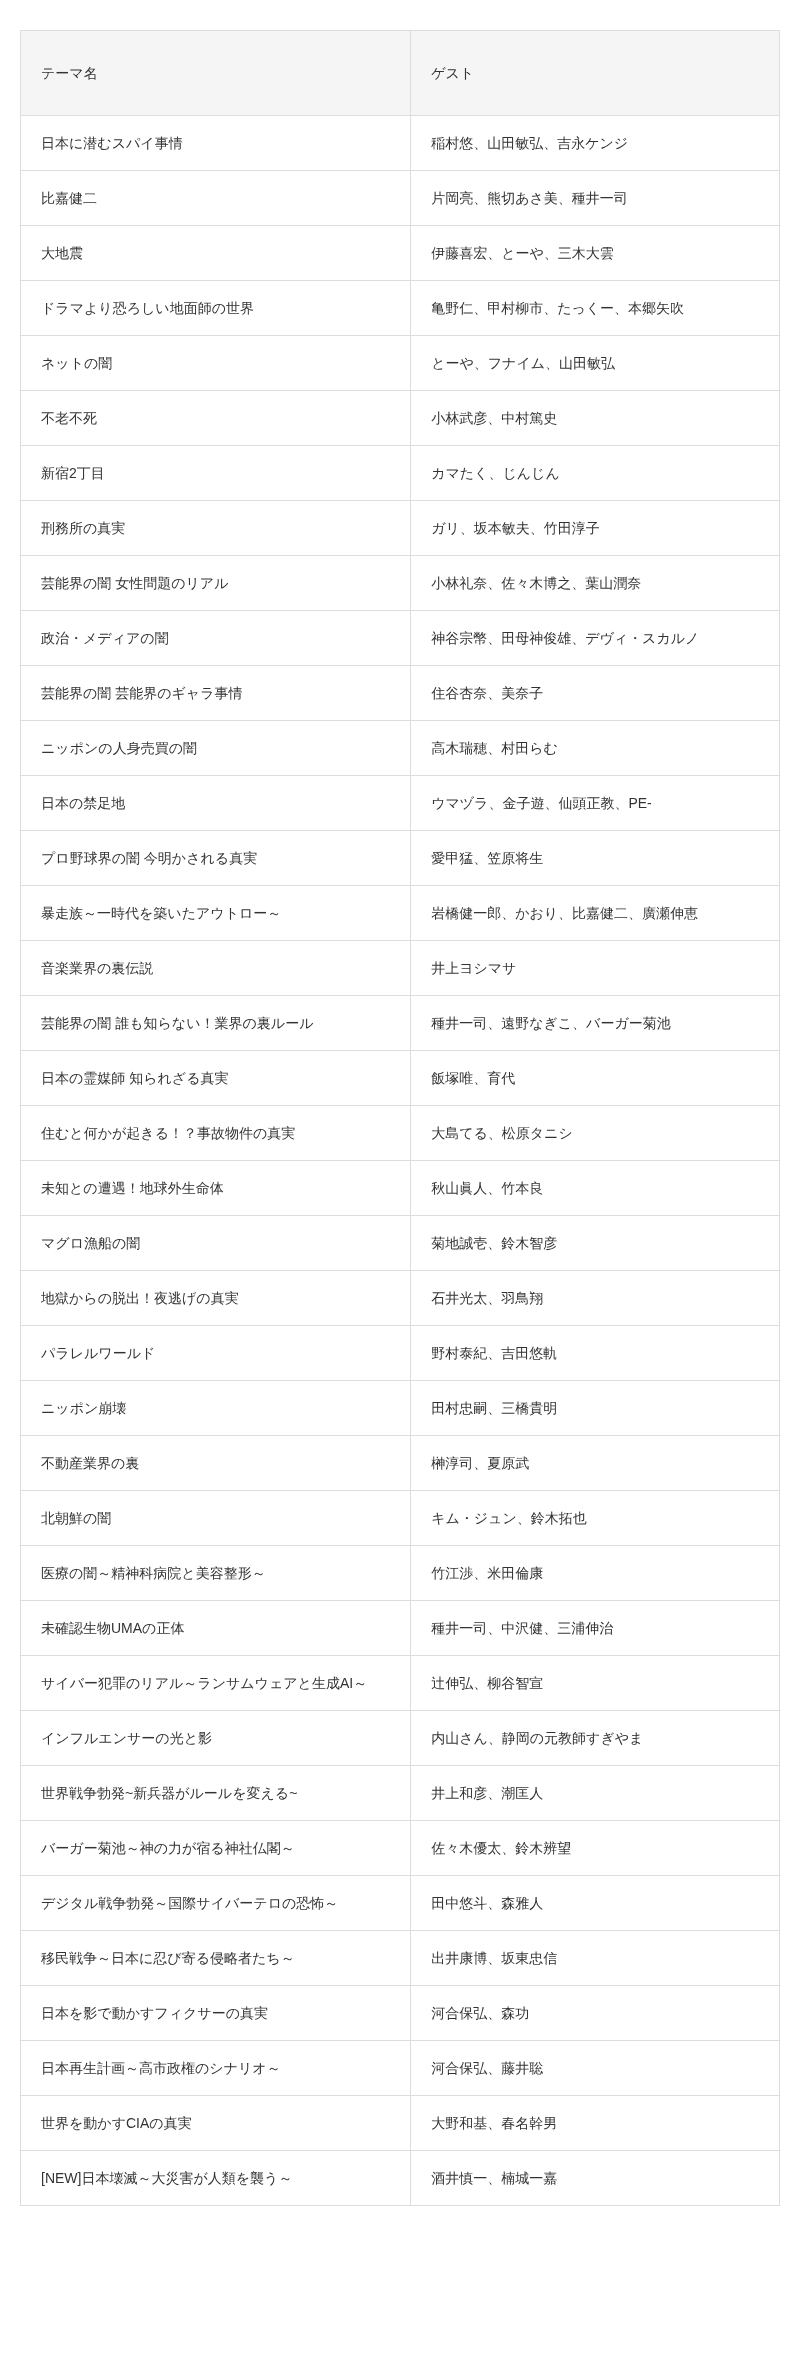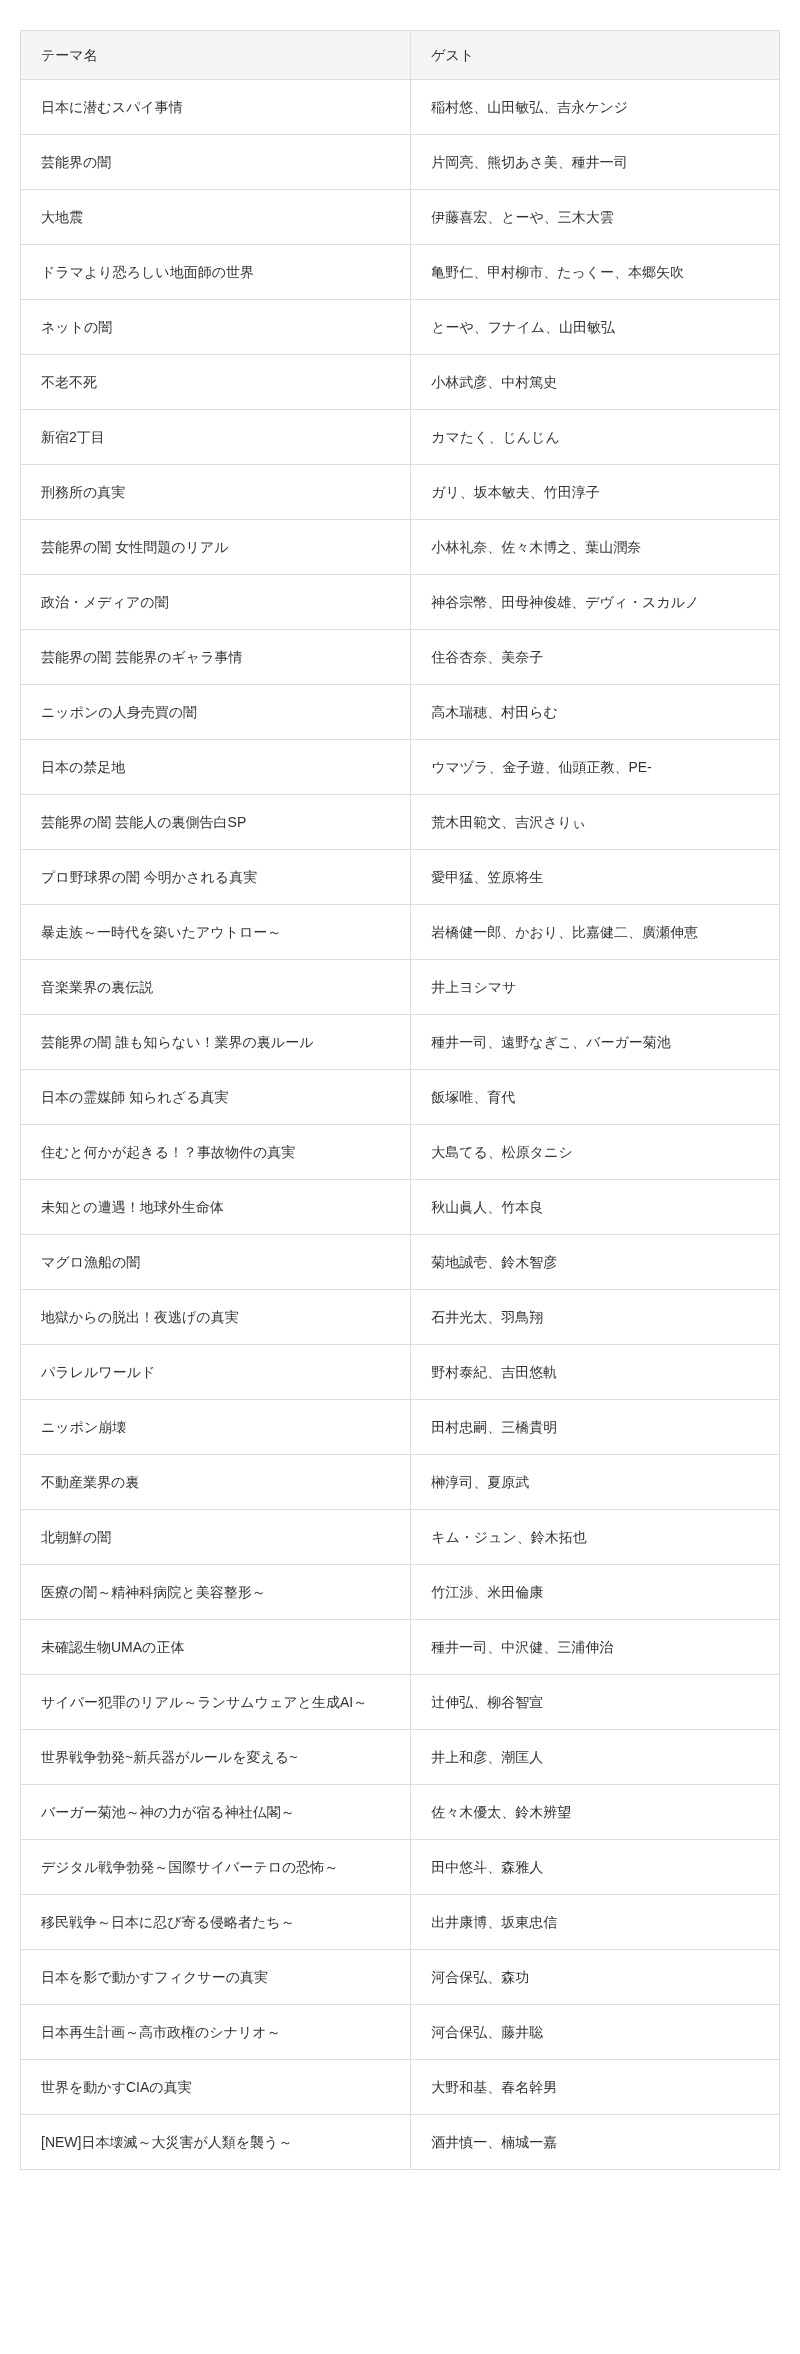--- a/index.html
+++ b/index.html
@@ -28,21 +28,21 @@
     vertical-align: middle;
     font-size: 14px;
     line-height: 16px;
     color: #333333;
     font-weight: normal;
     padding: 19px 20px;
     word-break: break-all;
   }
   table.episode-table th {
     background: #f5f5f6;
-    padding: 16px 20px;
+    padding: 34px 20px;
   }
   table.episode-table col.col-theme { width: 51.4%; }
   table.episode-table col.col-guest { width: 48.6%; }
   table.episode-table tbody tr { background: #ffffff; padding-left: 40px; }
 </style>
 </head>
 <body>
 
 <div class="table-wrap">
   <table class="episode-table">
@@ -56,21 +56,21 @@
         <th>ゲスト</th>
       </tr>
     </thead>
     <tbody id="table-body">
   <tr>
     <td>日本に潜むスパイ事情</td>
     <td>稲村悠、山田敏弘、吉永ケンジ</td>
   </tr>
 
   <tr>
-    <td>芸能界の闇</td>
+    <td>比嘉健二</td>
     <td>片岡亮、熊切あさ美、種井一司</td>
   </tr>
 
   <tr>
     <td>大地震</td>
     <td>伊藤喜宏、とーや、三木大雲</td>
   </tr>
 
   <tr>
     <td>ドラマより恐ろしい地面師の世界</td>
@@ -115,24 +115,20 @@
   <tr>
     <td>ニッポンの人身売買の闇</td>
     <td>高木瑞穂、村田らむ</td>
   </tr>
 
   <tr>
     <td>日本の禁足地</td>
     <td>ウマヅラ、金子遊、仙頭正教、PE-</td>
   </tr>
 
-  <tr>
-    <td>芸能界の闇 芸能人の裏側告白SP</td>
-    <td>荒木田範文、吉沢さりぃ</td>
-  </tr>
 
   <tr>
     <td>プロ野球界の闇 今明かされる真実</td>
     <td>愛甲猛、笠原将生</td>
   </tr>
 
   <tr>
     <td>暴走族～一時代を築いたアウトロー～</td>
     <td>岩橋健一郎、かおり、比嘉健二、廣瀬伸恵</td>
   </tr>
@@ -201,20 +197,24 @@
   <tr>
     <td>未確認生物UMAの正体</td>
     <td>種井一司、中沢健、三浦伸治</td>
   </tr>
 
   <tr>
     <td>サイバー犯罪のリアル～ランサムウェアと生成AI～</td>
     <td>辻伸弘、柳谷智宣</td>
   </tr>
 
+  <tr>
+    <td>インフルエンサーの光と影</td>
+    <td>内山さん、静岡の元教師すぎやま</td>
+  </tr>
 
   <tr>
     <td>世界戦争勃発~新兵器がルールを変える~</td>
     <td>井上和彦、潮匡人</td>
   </tr>
 
   <tr>
     <td>バーガー菊池～神の力が宿る神社仏閣～</td>
     <td>佐々木優太、鈴木辨望</td>
   </tr>

